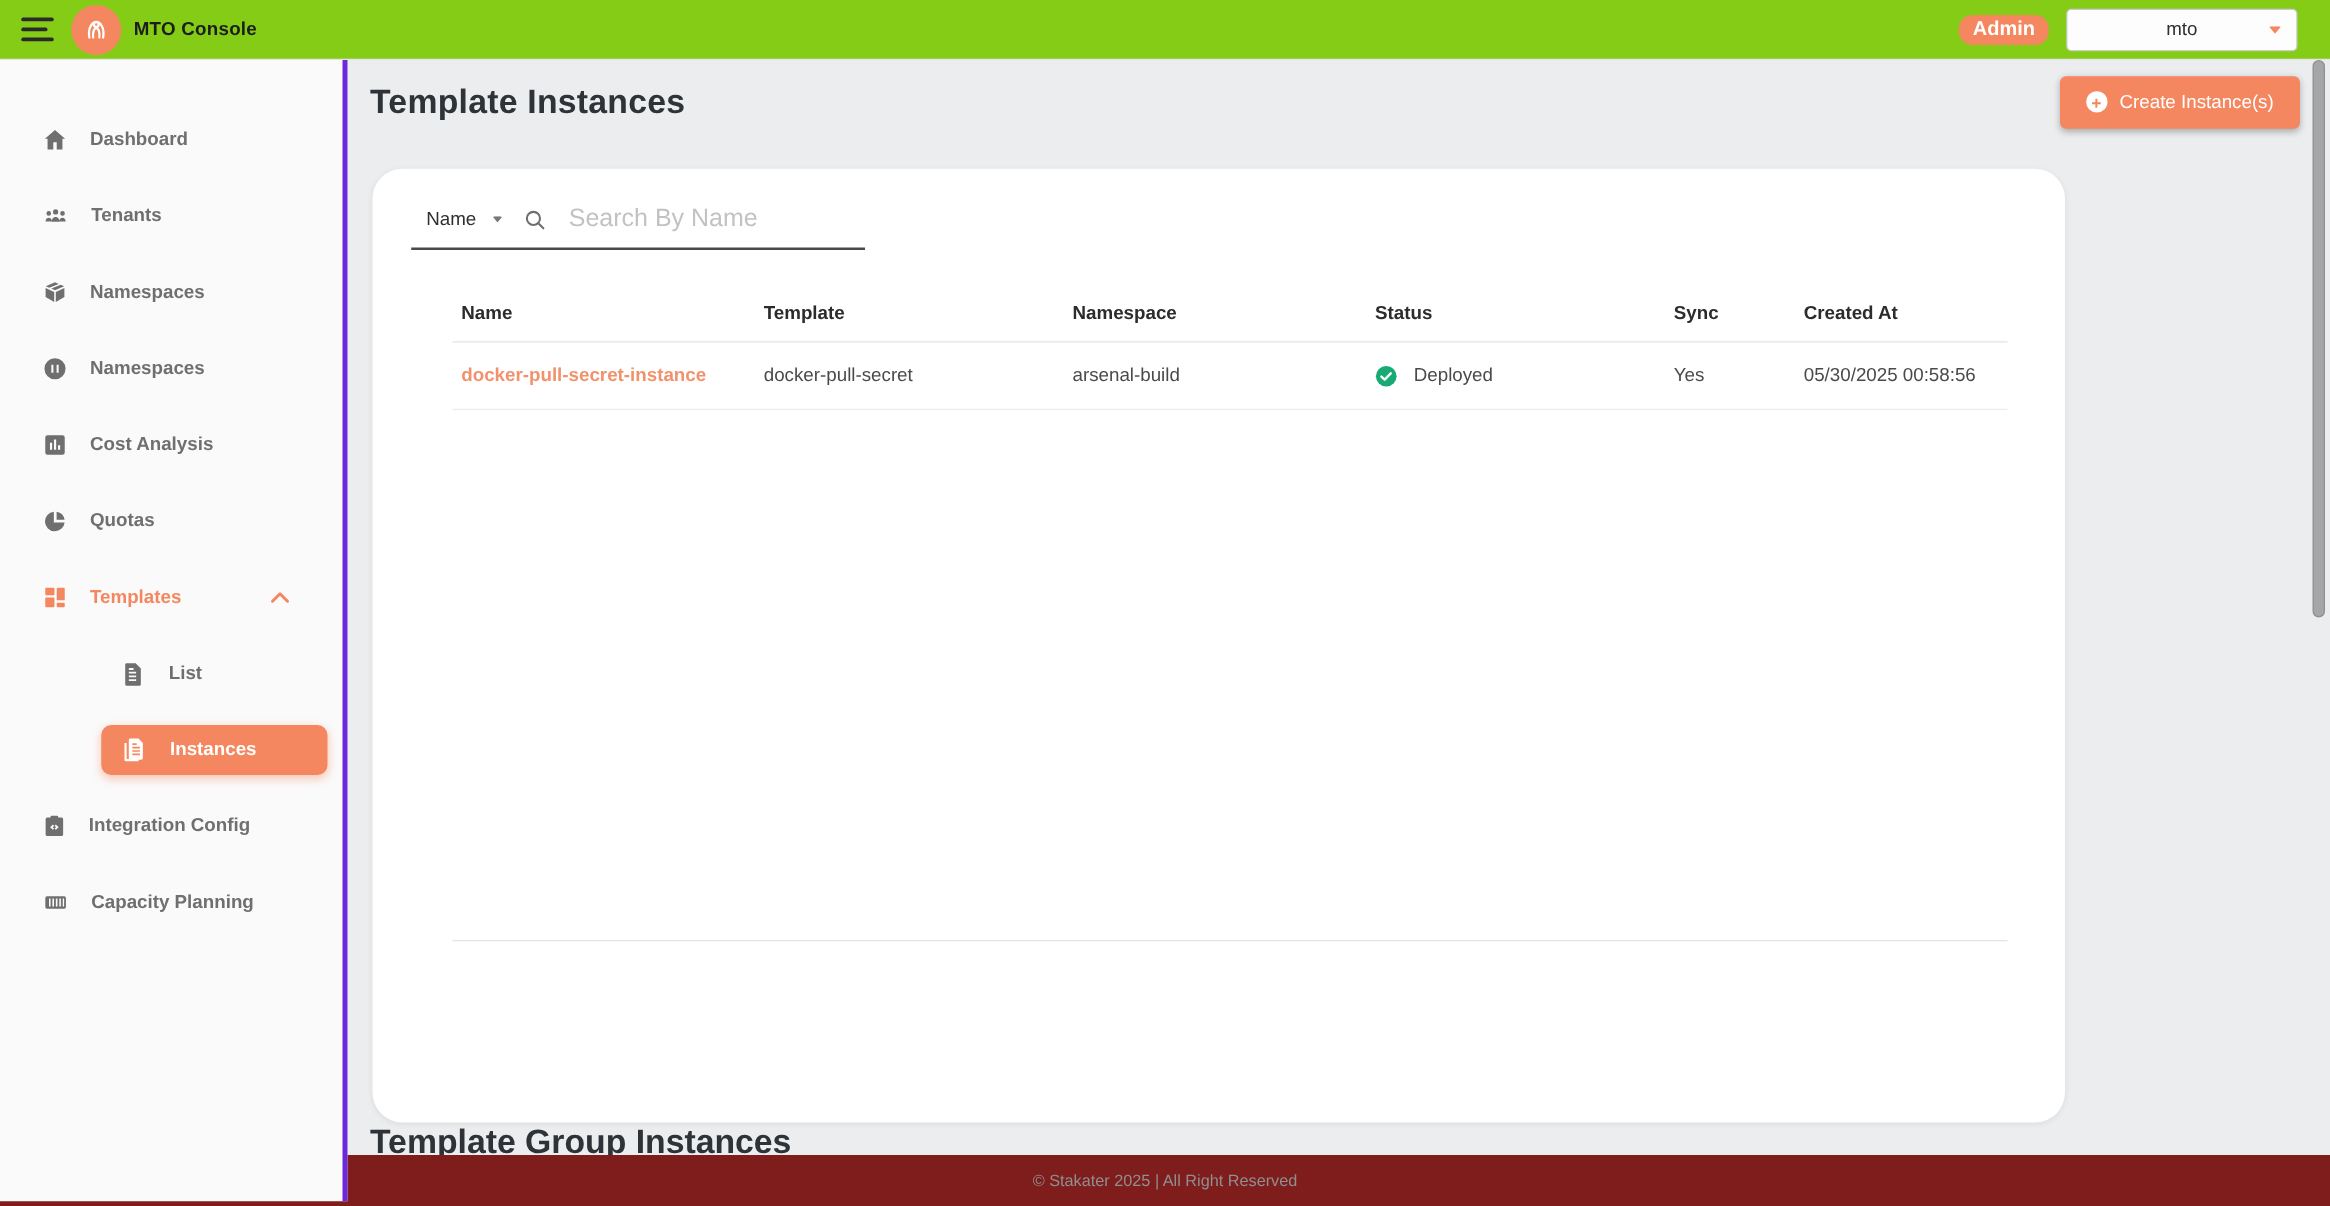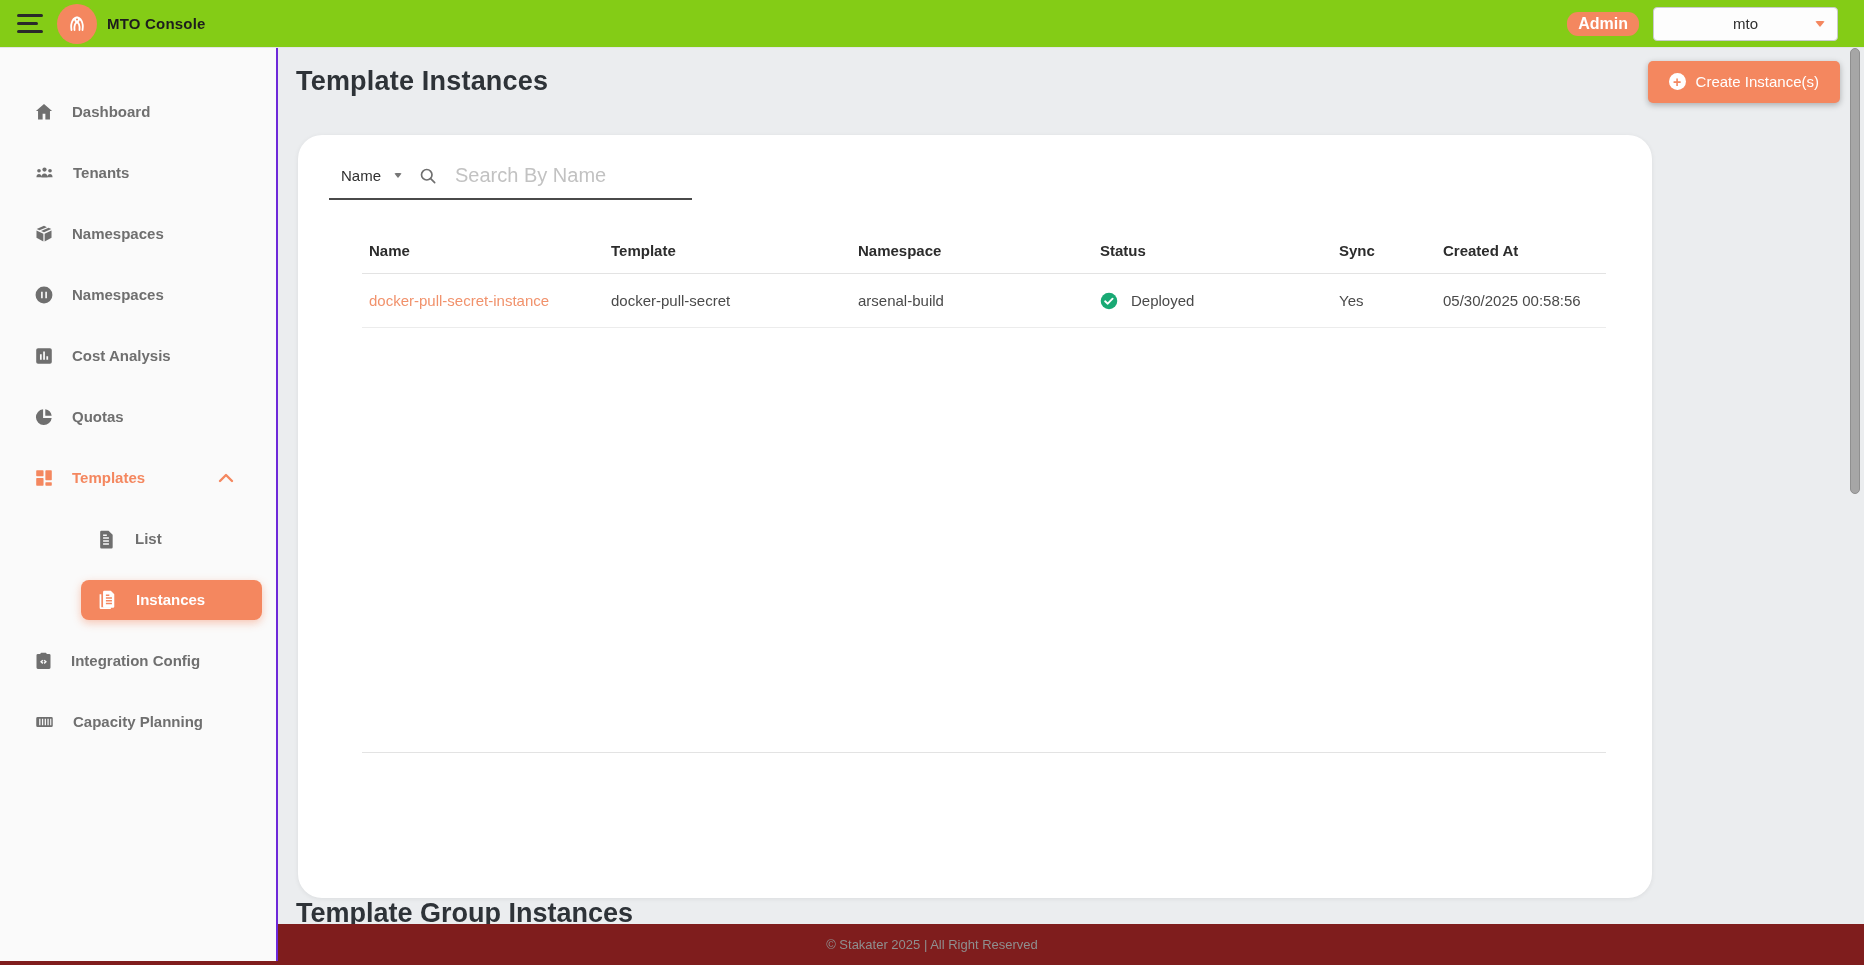--- a/index.html
+++ b/index.html
@@ -46,21 +46,21 @@
     display:flex;align-items:center;justify-content:center;position:relative;cursor:pointer;
     font-size:15px;color:#2f2f2f;
   }
   .tenant-select .caret{position:absolute;right:12px;}
   .caret{width:0;height:0;border-left:5px solid transparent;border-right:5px solid transparent;border-top:6px solid var(--accent);border-radius:2px;}
   .caret.gray{border-top-color:#777;border-left-width:4.5px;border-right-width:4.5px;border-top-width:5.5px;}
 
   
   .sidebar{
     position:absolute;top:48px;left:0;bottom:4px;width:278px;
-    background:var(--sidebar-bg);border-right:2px solid #6d28d9;z-index:20;
+    background:var(--sidebar-bg);border-right:4px solid #6d28d9;z-index:20;
     padding-top:33px;
   }
   .nav-item{
     height:61px;display:flex;align-items:center;padding-left:33px;gap:17px;
     font-size:15px;font-weight:bold;color:var(--sidebar-text);cursor:pointer;
   }
   .nav-item svg{flex:0 0 auto;}
   .nav-item.accent{color:var(--accent);}
   .nav-item .chevron{margin-left:auto;margin-right:42px;}
   .nav-item.sub{padding-left:97px;gap:20px;}
@@ -108,21 +108,21 @@
   .search-input::placeholder{color:#c2c2c2;}
 
   .table{margin:27px 46px 0 64px;}
   .trow{
     display:grid;grid-template-columns:242px 247px 242px 239px 104px 245px 1fr;
     align-items:center;
   }
   .trow > div{padding-left:7px;}
   .thead{height:47px;border-bottom:1px solid #e3e3e3;font-size:15px;font-weight:bold;color:#2c2c2c;}
   .tbody-row{height:54px;border-bottom:1px solid #ececec;font-size:15px;color:var(--body-text);}
-  .cell-link{color:var(--accent-light);cursor:pointer;}
+  .cell-link{color:var(--accent-light);cursor:pointer;font-weight:bold;}
   .status-cell{display:flex;align-items:center;gap:13px;}
   .dots{color:var(--accent);font-size:18px;letter-spacing:1.5px;cursor:pointer;line-height:1;}
   .table-tail{height:425px;border-bottom:1px solid #e3e3e3;}
 
   .section-title-2{
     position:absolute;top:850px;left:18px;
     font-size:27px;font-weight:bold;color:var(--heading);white-space:nowrap;
   }
 
   

